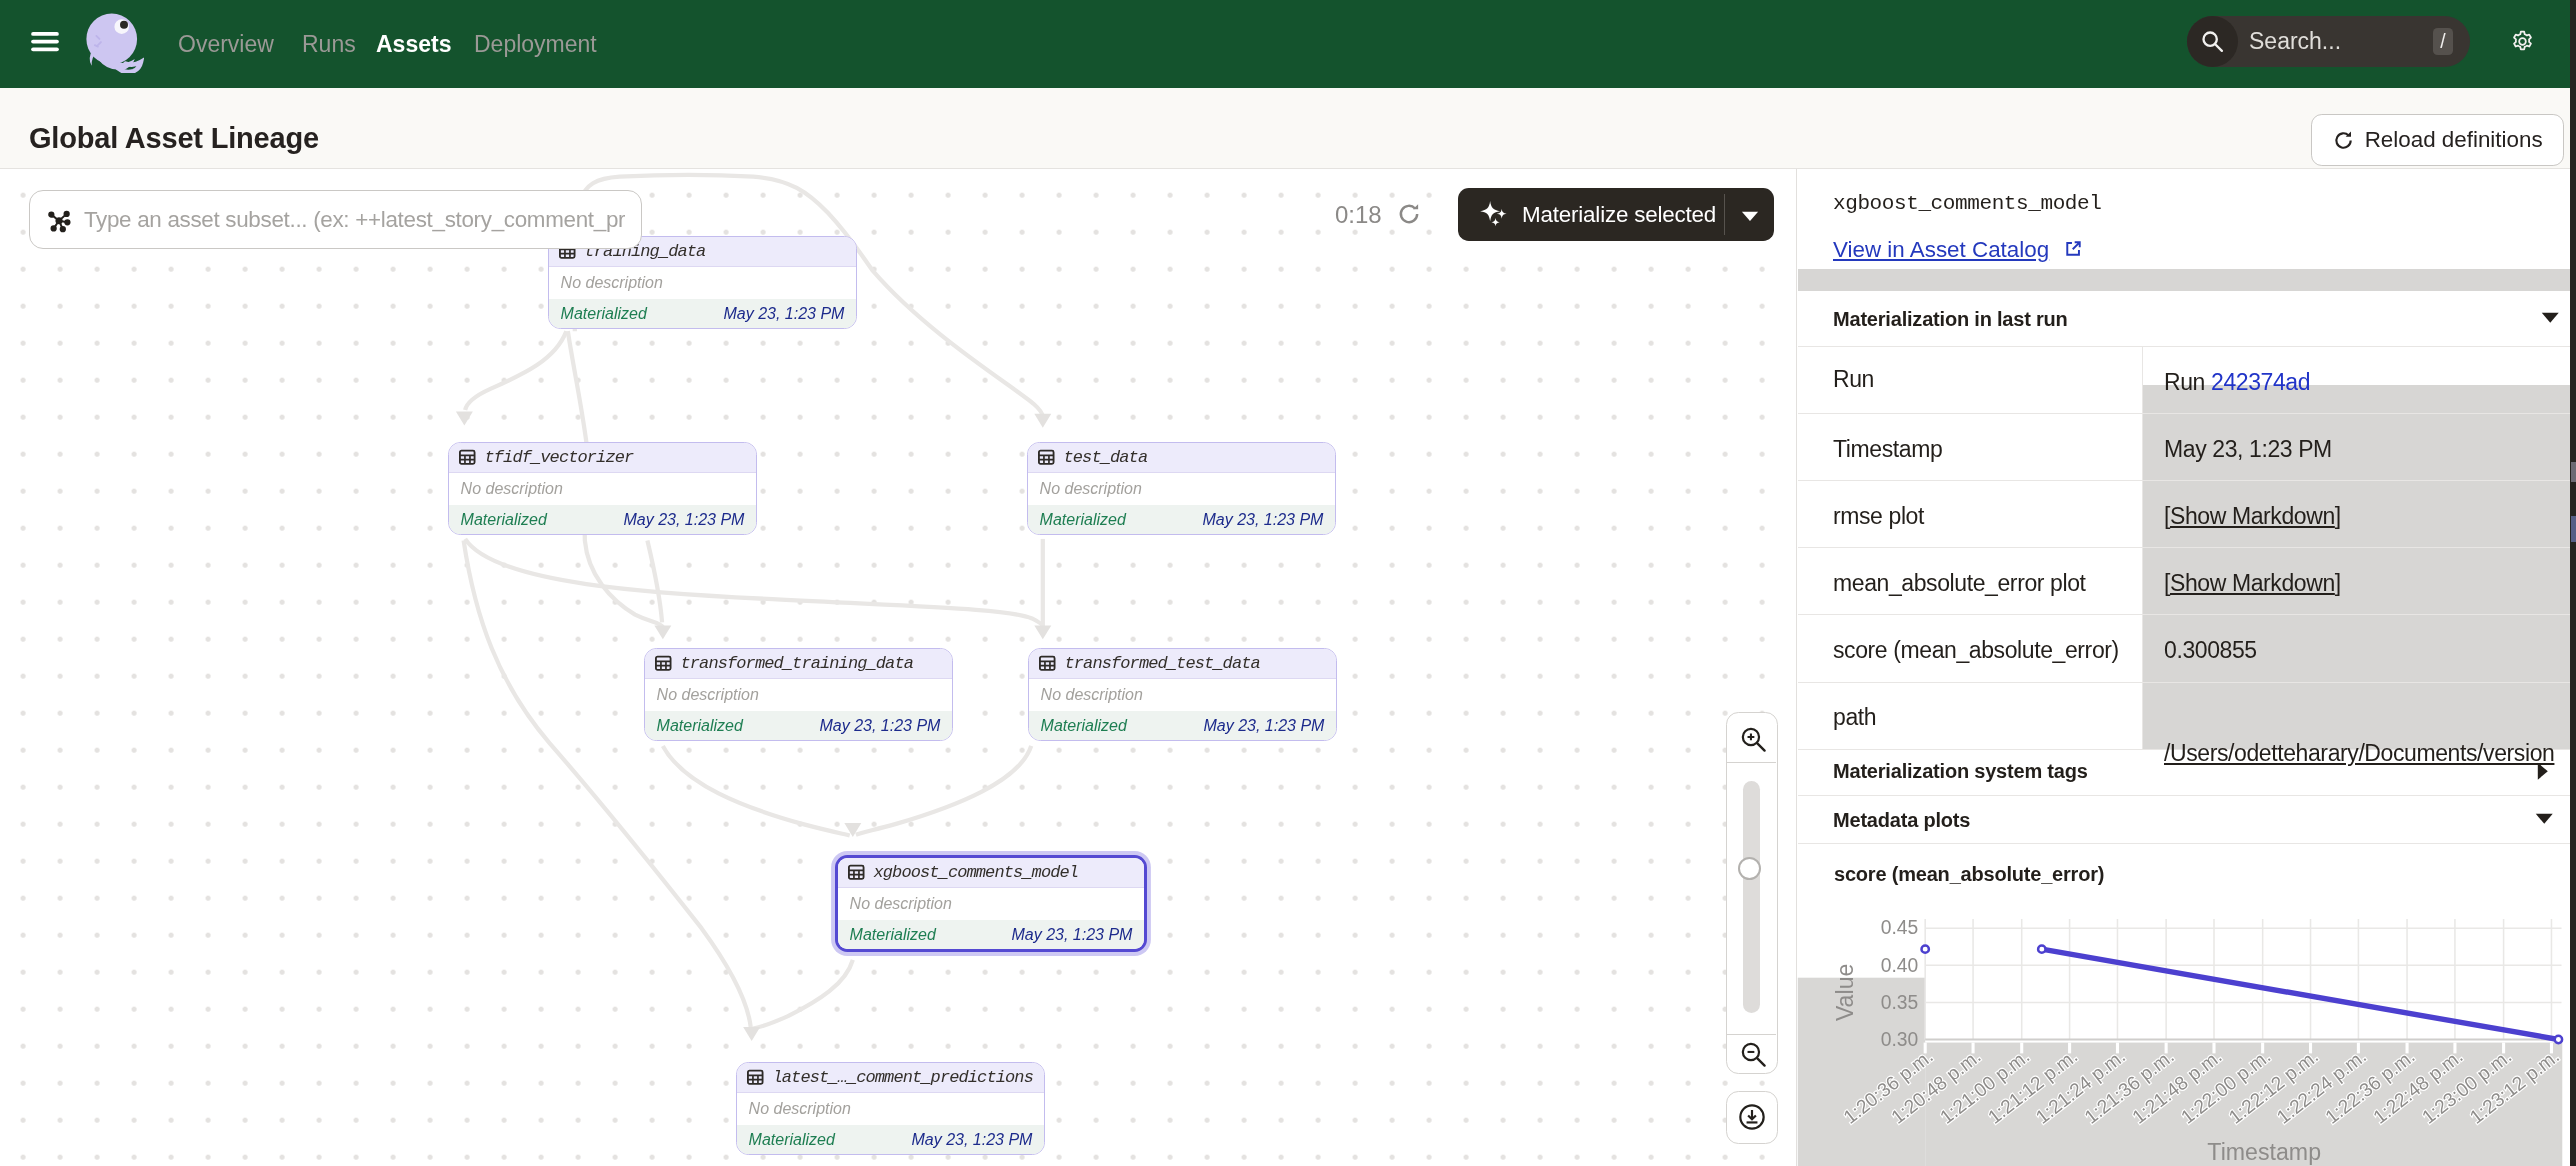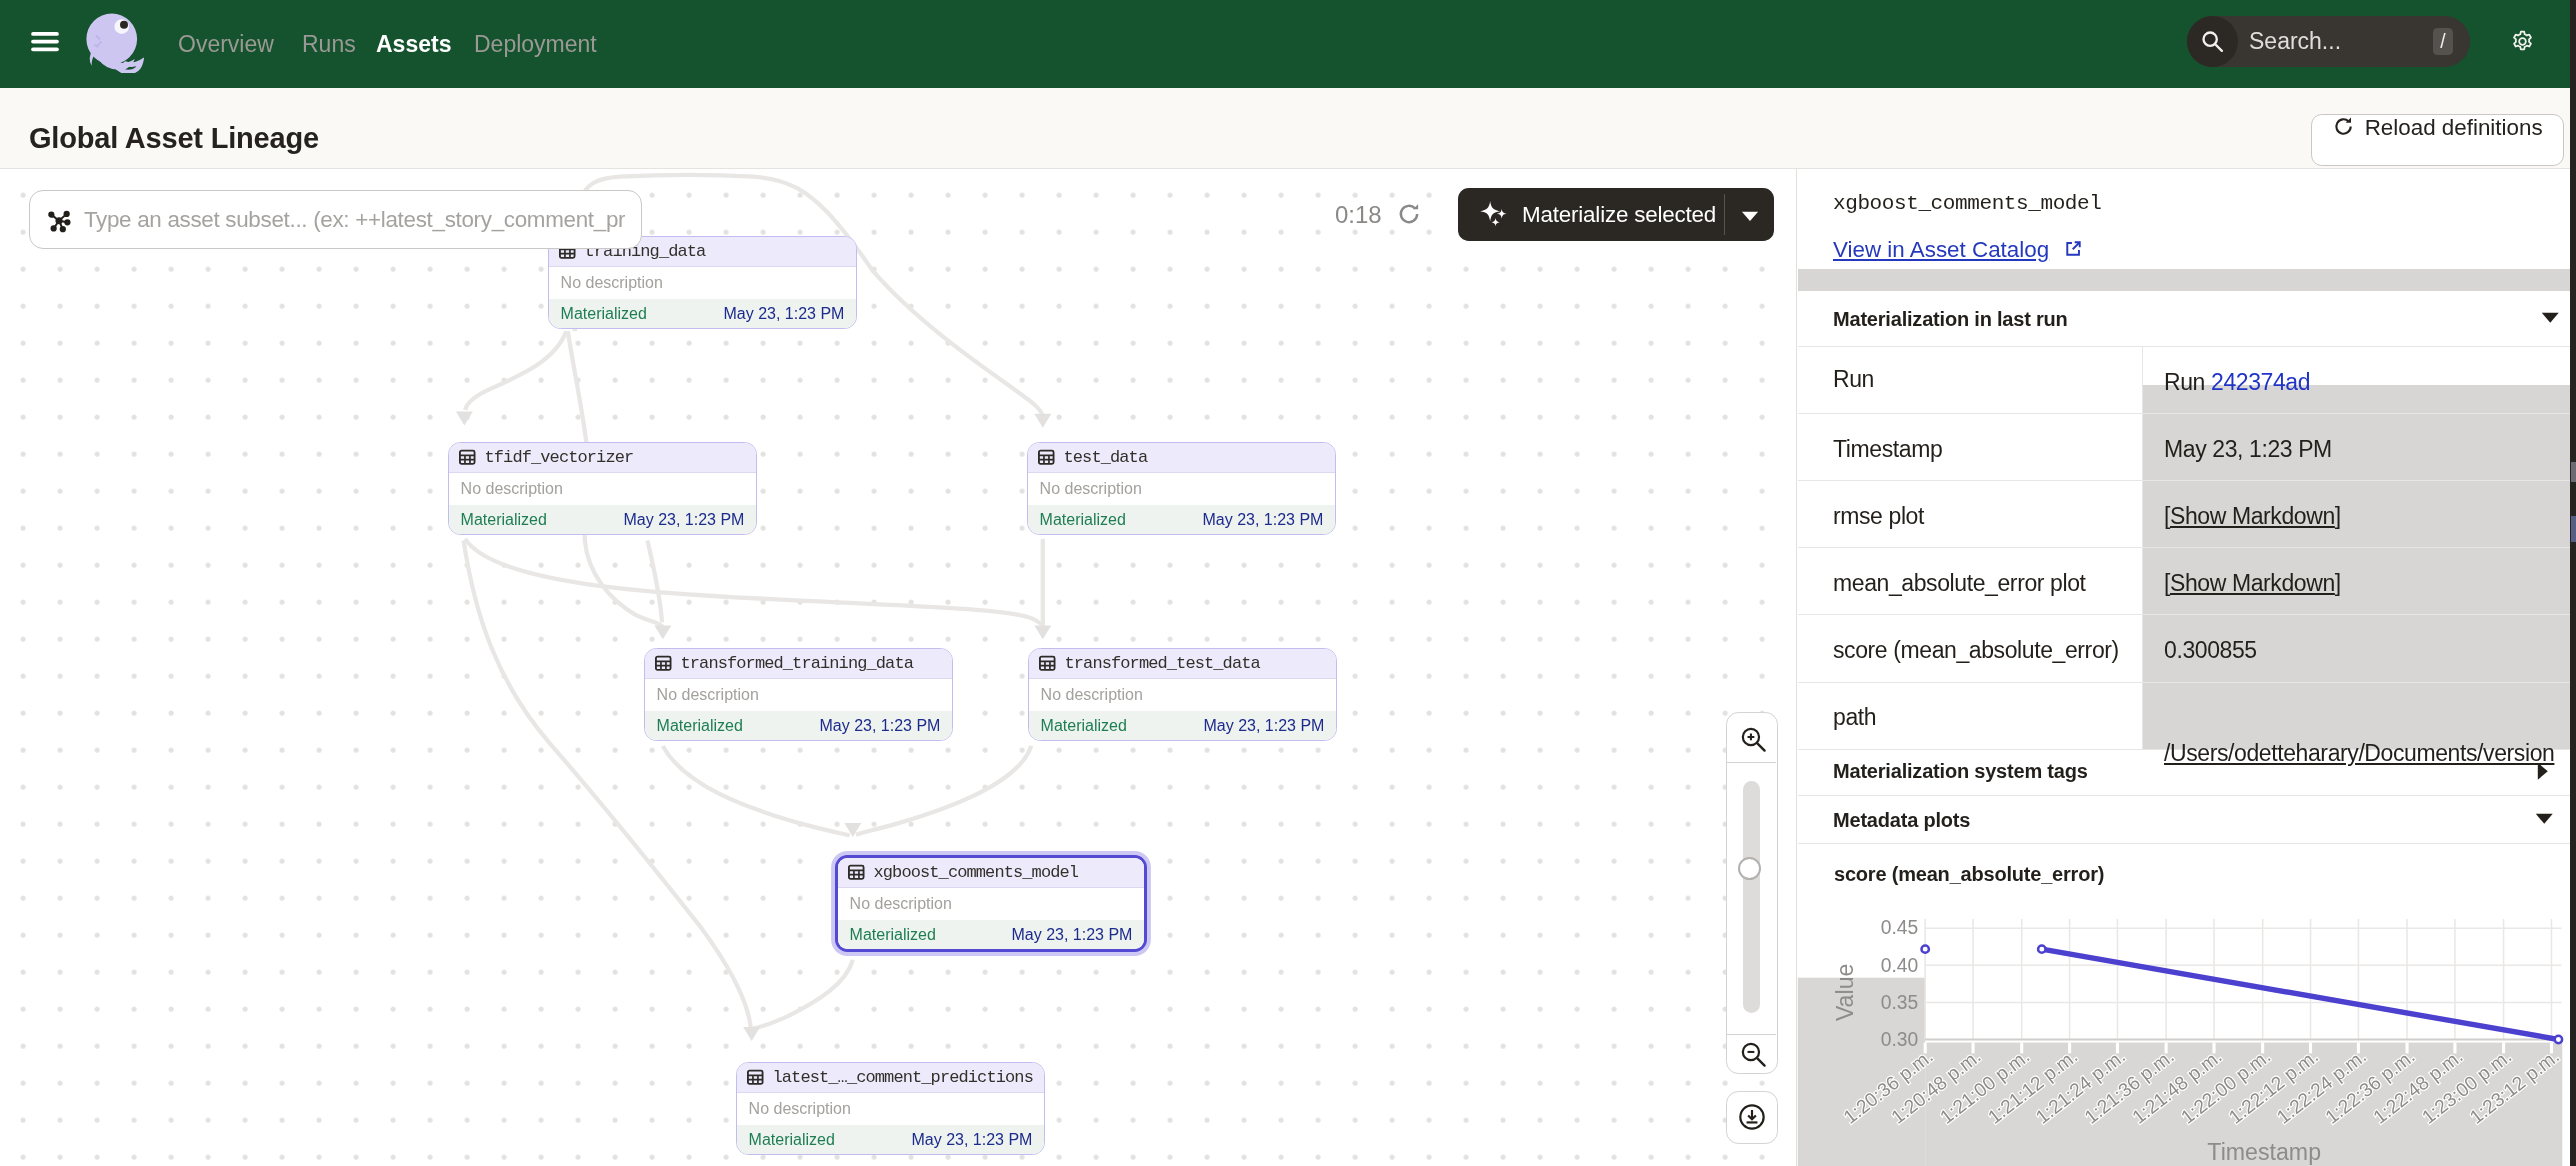--- a/index.html
+++ b/index.html
@@ -6,25 +6,25 @@
 html,body { width:2576px; height:1167px; font-family:"Liberation Sans",sans-serif; }
 #root { position:relative; width:2576px; height:1167px; overflow:hidden; background:#fff; }
 .abs { position:absolute; }
 
 #nav { left:0; top:0; width:2576px; height:88px; background:#14532d; }
 .navlink { top:31px; font-size:23px; color:#9b9996; }
 .navlink.active { color:#ffffff; font-weight:700; }
 
 #hdr { left:0; top:88px; width:2576px; height:81px; background:#faf9f6; border-bottom:0.8px solid #e5e3e0;padding-left:36px; }
 #hdr h1 { position:absolute; left:29px; top:34px; font-size:29px; font-weight:700; color:#262220; letter-spacing:-0.2px; }
-#reload { left:2311px; top:26px; width:253px; height:52px; background:#fff; border:1.5px solid #c9c7c4; border-radius:10.8px; display:flex; align-items:flex-start; justify-content:center; gap:9.3px; font-size:22.4px; color:#262220; }
+#reload { left:2311px; top:26px; width:253px; height:52px; background:#fff; border:1.5px solid #c9c7c4; border-radius:10.8px; display:flex; align-items:center; justify-content:center; gap:9.3px; font-size:22.4px; color:#262220; }
 
 #graph { left:0; top:169px; width:1796px; height:997px; background:#fff;
   background-image:radial-gradient(circle 2.4px, #e4e2e0 96%, transparent); background-size:37px 37px; background-position:4.6px 7.7px; }
-.node { position:absolute; width:309px; background:#fff; border:1.5px solid #c3bcee; border-radius:12.4px; overflow:hidden; }
+.node { position:absolute; width:309px; background:#fff; border:1.5px solid #c3bcee; border-radius:12.4px; overflow:hidden;font-style:italic; }
 .node .hd { height:30px; background:#edebfb; border-bottom:0.8px solid #ddd8f2; display:flex; align-items:center; padding:0 9.3px; gap:7.7px;
   font-family:"Liberation Mono",monospace; font-size:17px; font-weight:400; letter-spacing:-0.9px; color:#332f2b; }
 .node .bd { height:32px; display:flex; align-items:center; padding:0 11.6px; font-size:16px; color:#a3a19d; }
 .node .ft { height:29px; background:#eef3f0; display:flex; align-items:center; justify-content:space-between; padding:0 11.6px; font-size:16px; }
 .node .ft .mat { color:#1e7e52; }
 .node .ft .dt { color:#1d2b8c; }
 
 #nsel { border:3.1px solid #5449d2; border-radius:12.4px; box-shadow:0 0 0 3.9px #cdc8f3; width:312px; }
 
 #searchbox { left:29px; top:190px; width:613px; height:59px; background:#fff; border:1.5px solid #cac8c5; border-radius:14px; display:flex; align-items:center; padding:0 15.5px; gap:12.4px; }

